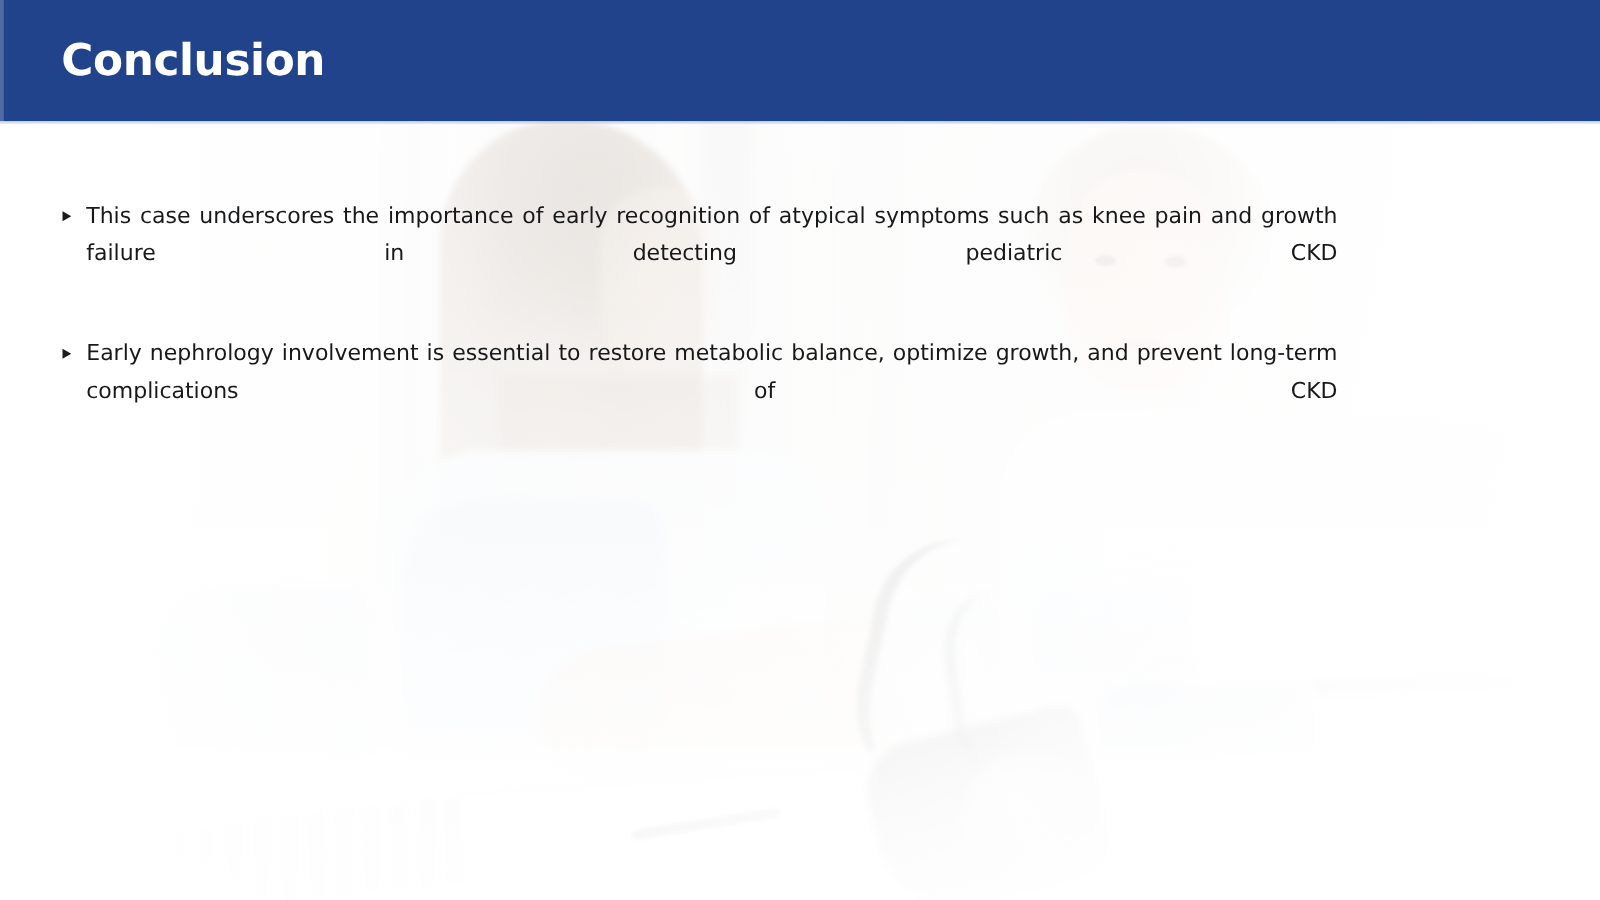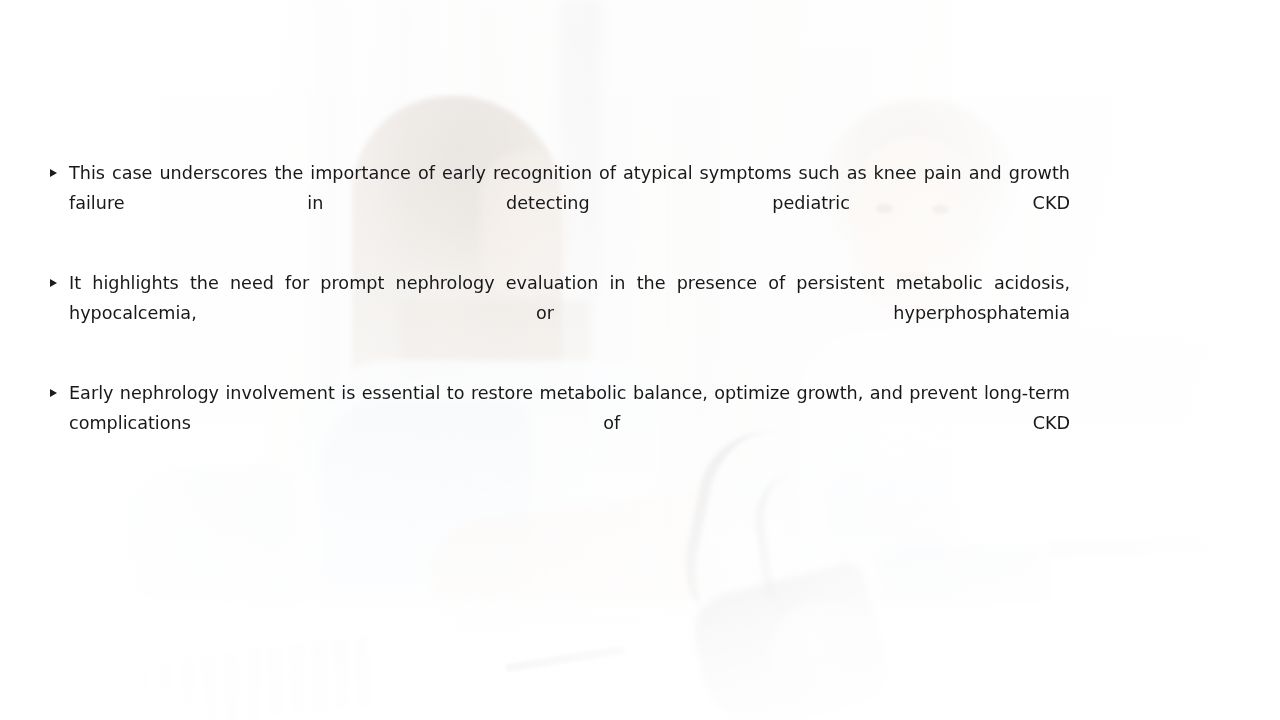--- a/index.html
+++ b/index.html
@@ -564,30 +564,29 @@
     <div class="bg-paper"></div>
     <div class="bg-pen"></div>
     <div class="bg-device"></div>
     <div class="bg-device2"></div>
     <div class="bg-keyboard"></div>
 
     <div class="photo-veil"></div>
     <div class="photo-veil2"></div>
   </div>
 
+  <div class="header-band">
+    <h1 class="slide-title">Conclusion</h1>
+  </div>
   <div class="edge-left"></div>
 
   <ul class="bullet-list">
     <li class="bullet-item">
       <span class="bullet-marker"></span>
       <span class="bullet-text">This case underscores the importance of early recognition of atypical symptoms such as knee pain and growth failure in detecting pediatric CKD</span>
     </li>
     <li class="bullet-item">
       <span class="bullet-marker"></span>
-      <span class="bullet-text">It highlights the need for prompt nephrology evaluation in the presence of persistent metabolic acidosis, hypocalcemia, or hyperphosphatemia</span>
-    </li>
-    <li class="bullet-item">
-      <span class="bullet-marker"></span>
       <span class="bullet-text">Early nephrology involvement is essential to restore metabolic balance, optimize growth, and prevent long-term complications of CKD</span>
     </li>
   </ul>
 
 </div>
 
 </body></html>

